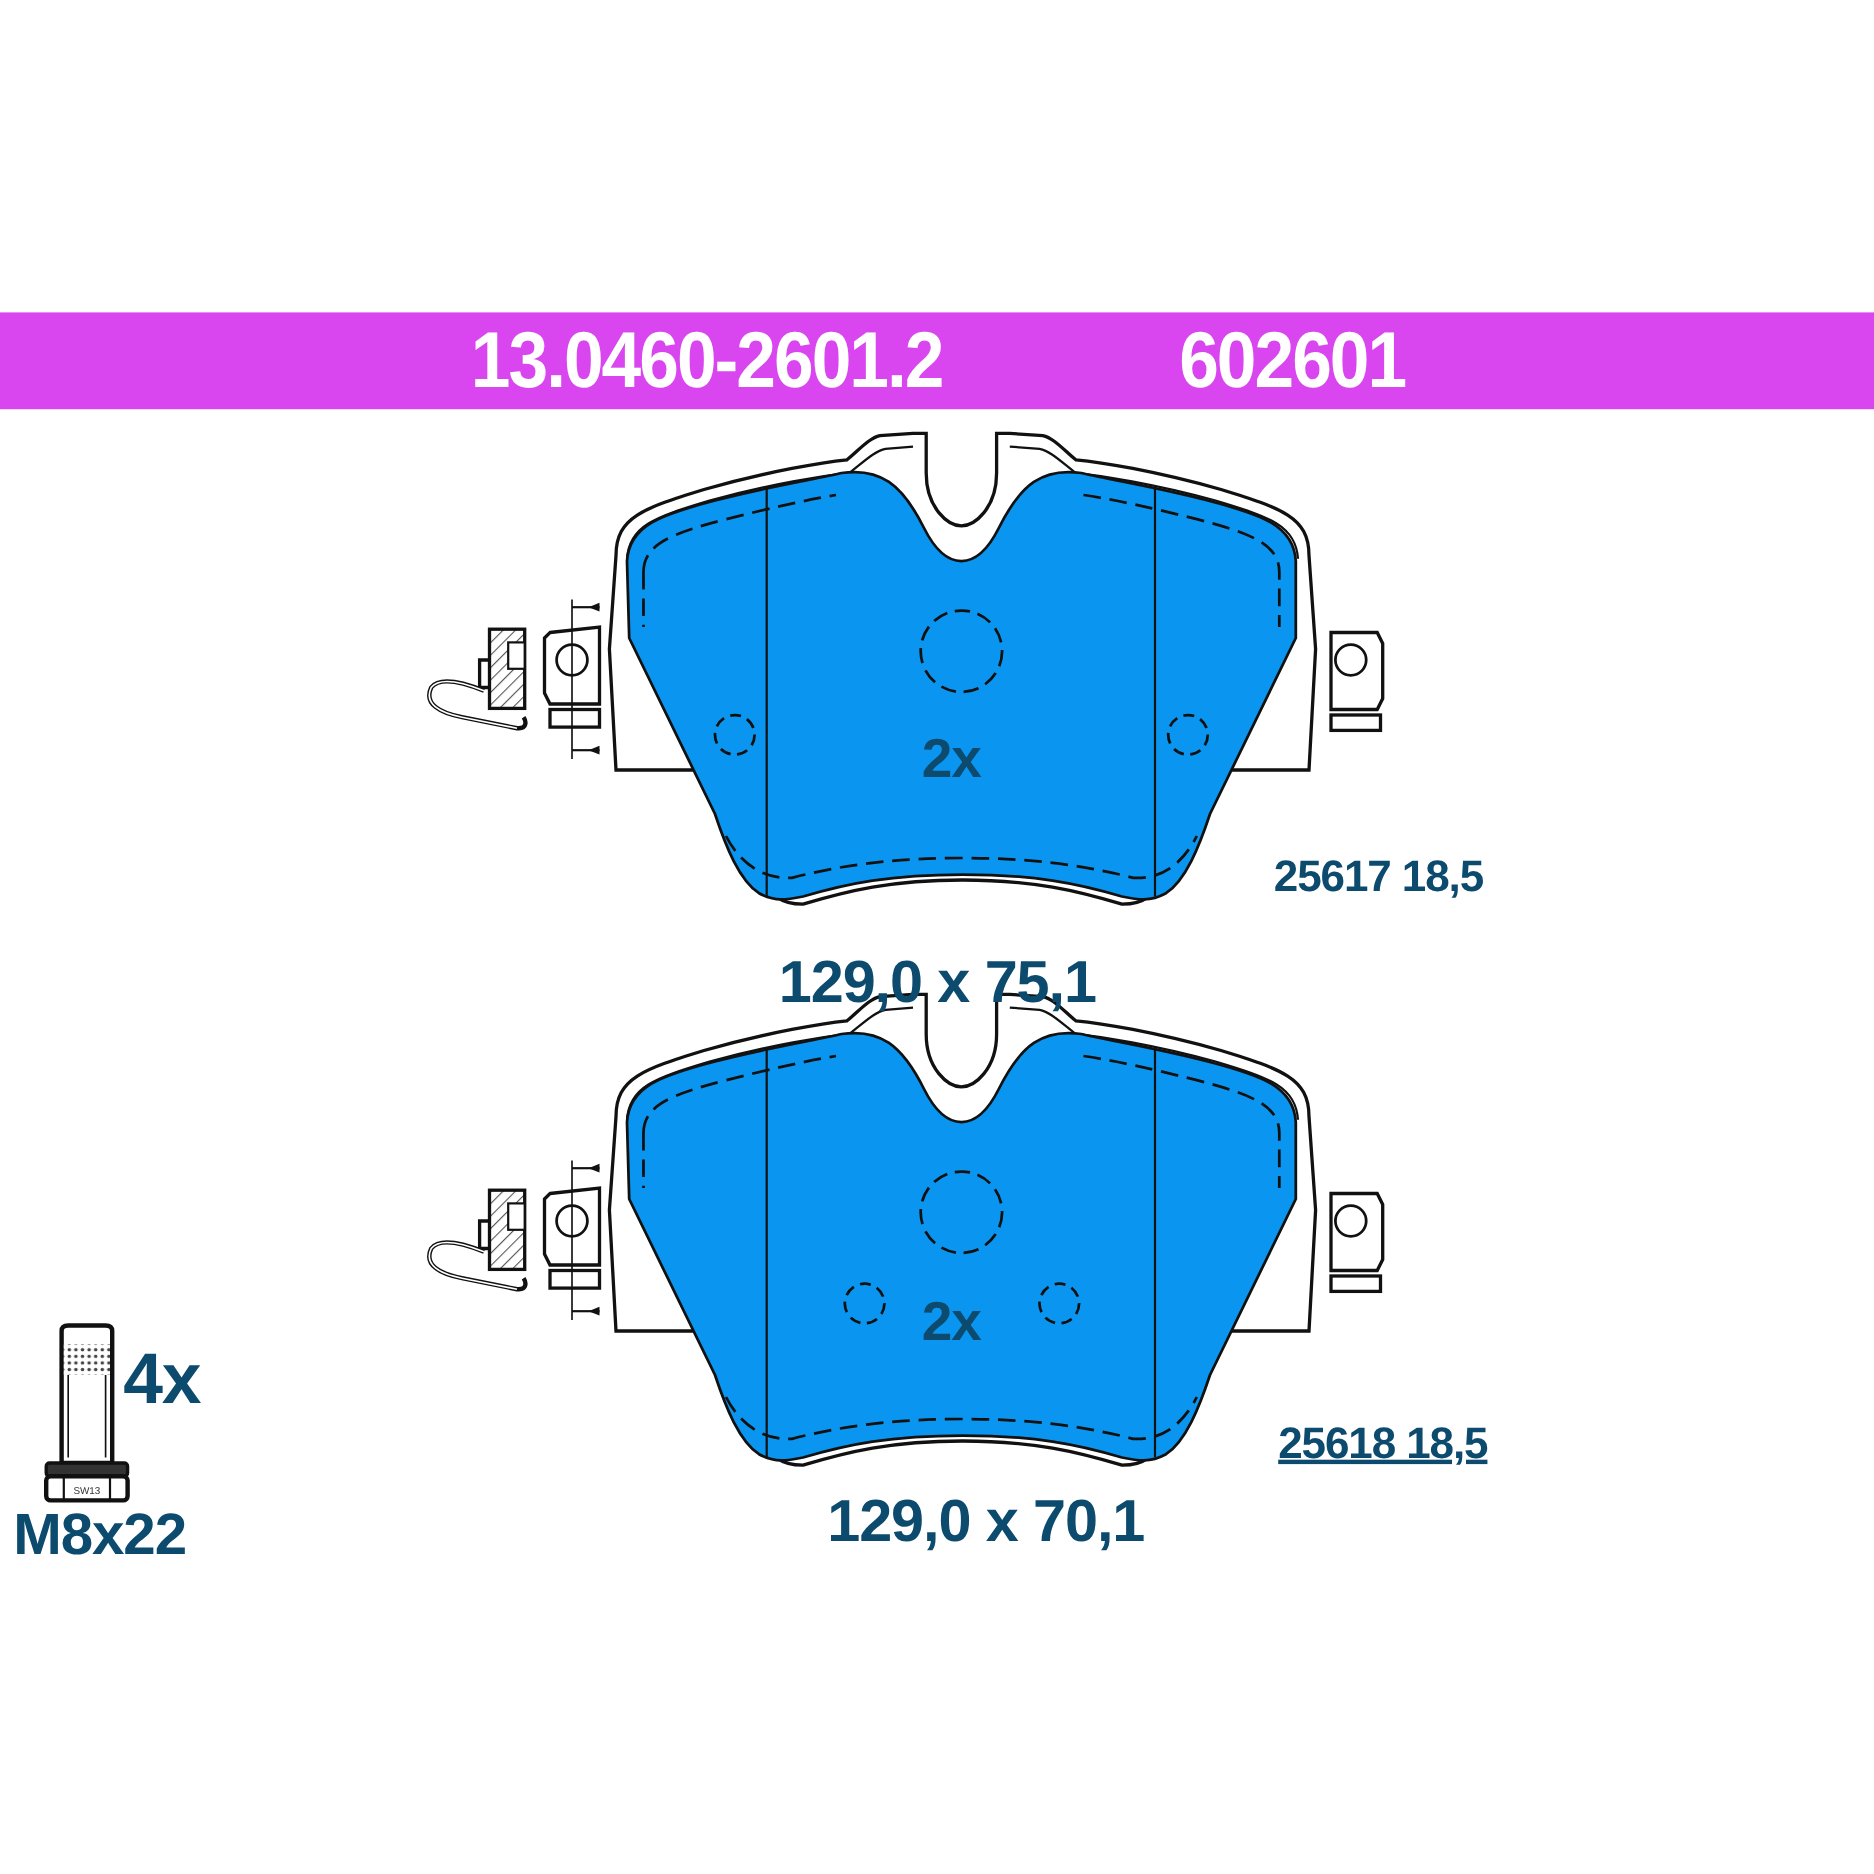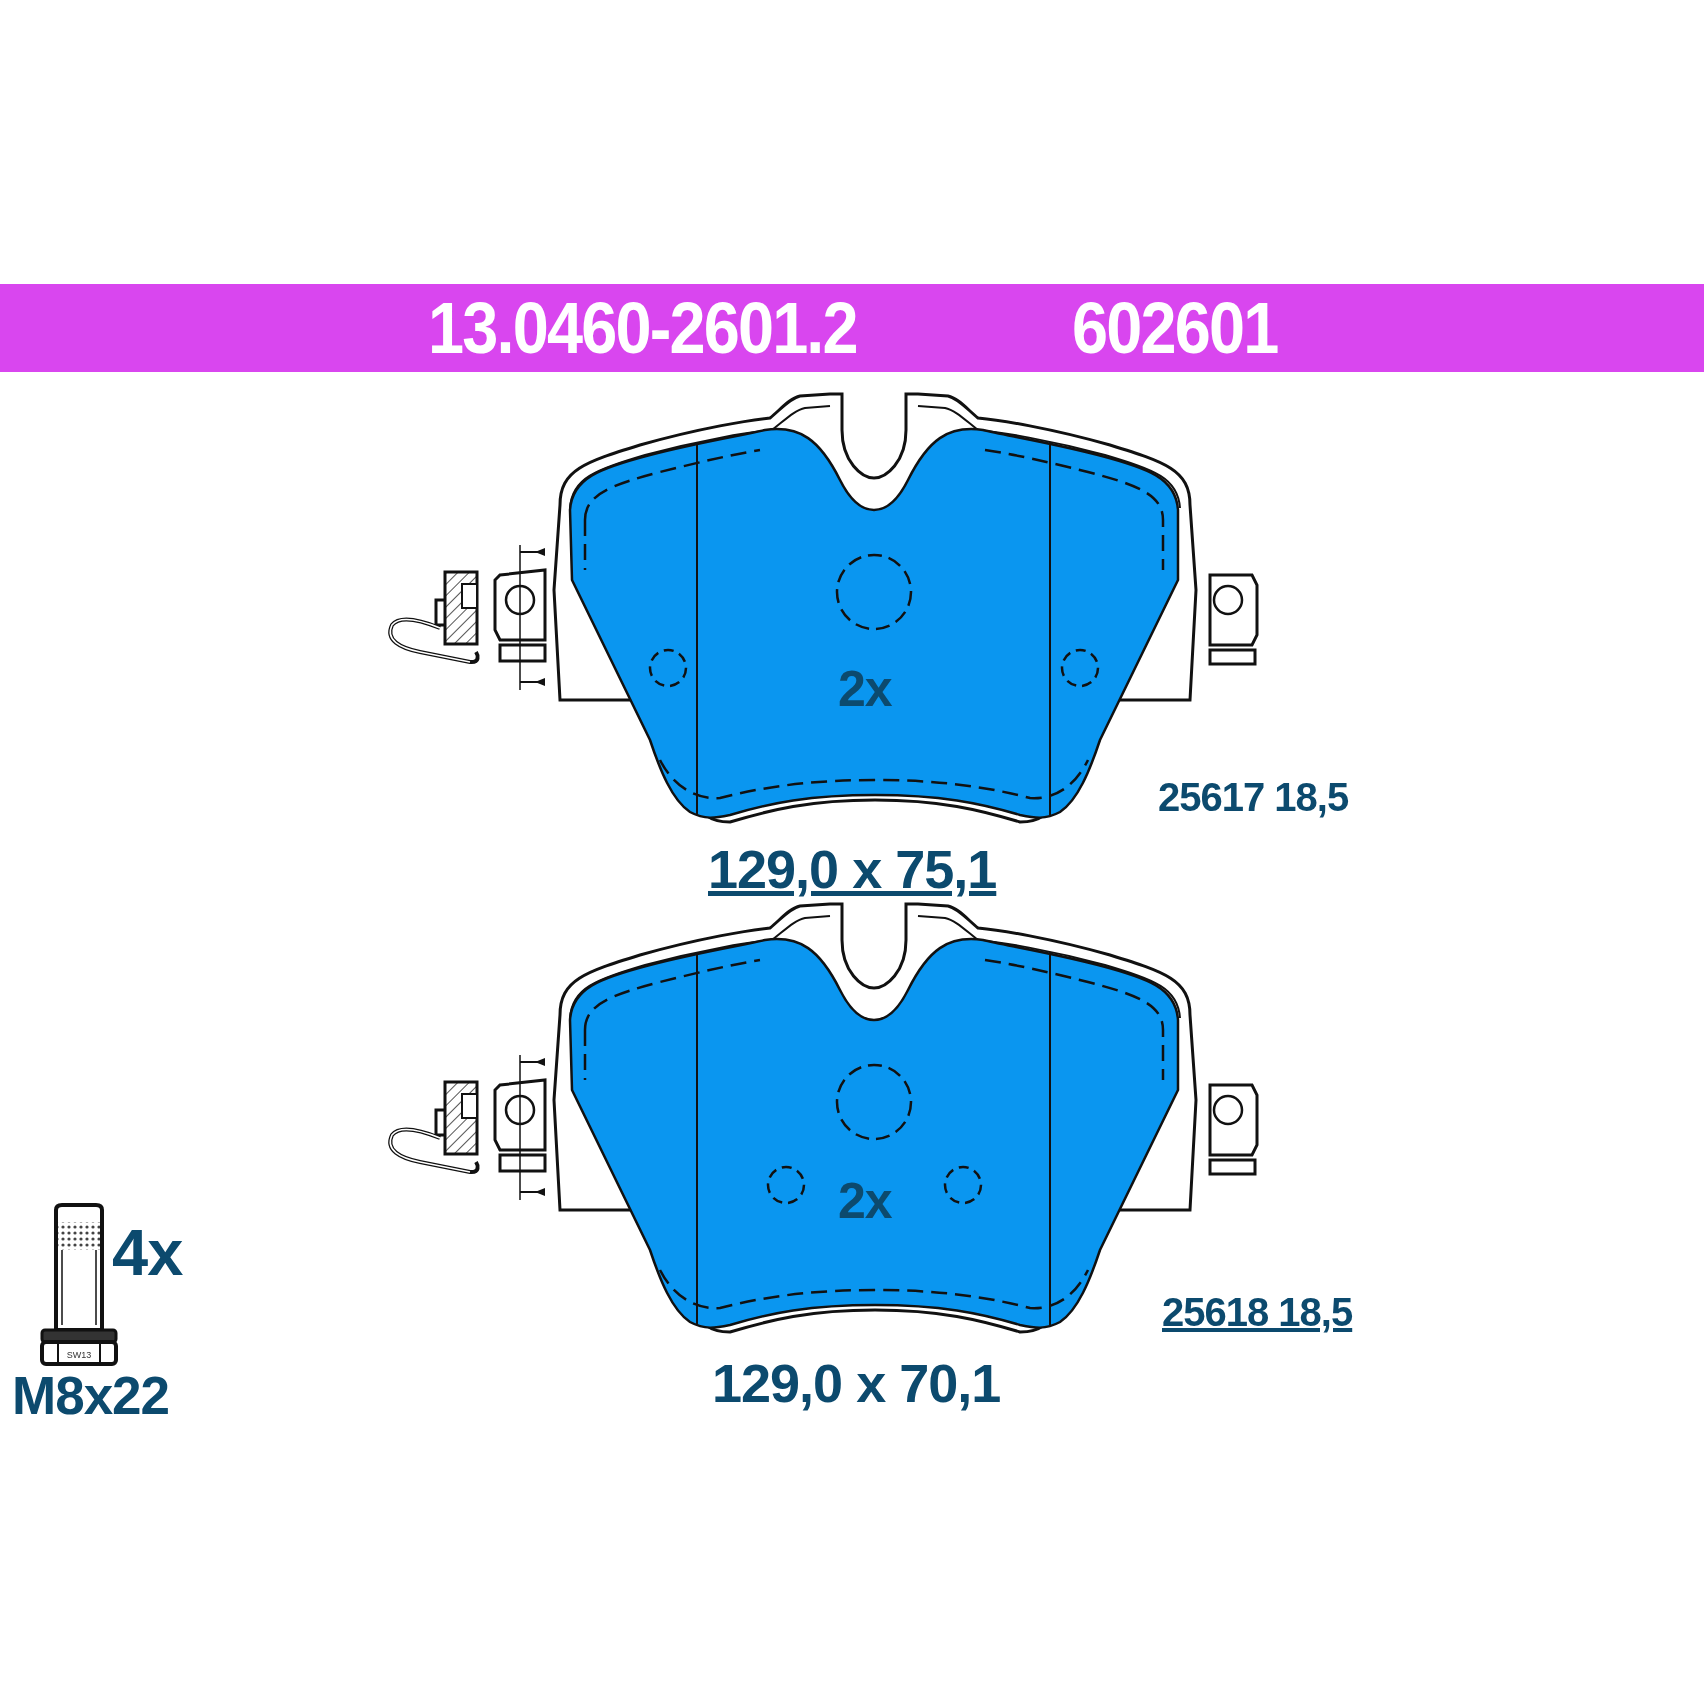--- a/index.html
+++ b/index.html
@@ -145,21 +145,21 @@
     <line x1="96" y1="1250" x2="96" y2="1325" stroke="#111" stroke-width="1.5"></line>
     <rect x="42" y="1330" width="74" height="12" rx="3" fill="#333" stroke="#111" stroke-width="3"></rect>
     <rect x="42" y="1342" width="74" height="22" rx="4" fill="#fff" stroke="#111" stroke-width="4"></rect>
     <line x1="58" y1="1342" x2="58" y2="1364" stroke="#111" stroke-width="2"></line>
     <line x1="100" y1="1342" x2="100" y2="1364" stroke="#111" stroke-width="2"></line>
     <text x="79" y="1358" font-size="9" text-anchor="middle" fill="#333" font-family="Liberation Sans, sans-serif">SW13</text>
   </g>
 </svg>
 
 <div class="label qty" style="left:838px; top:660px;">2x</div>
-<div class="label dim" style="left:708px; top:838px;text-decoration:underline;">129,0 x 75,1</div>
+<div class="label dim" style="left:708px; top:862px;">129,0 x 75,1</div>
 <div class="label ref" style="left:1158px; top:775px;">25617 18,5</div>
 
 <div class="label qty" style="left:838px; top:1172px;">2x</div>
-<div class="label dim" style="left:712px; top:1352px;">129,0 x 70,1</div>
+<div class="label dim" style="left:752px; top:1352px;">129,0 x 70,1</div>
 <div class="label ref" style="left:1162px; top:1290px;text-decoration:underline;">25618 18,5</div>
 
 <div class="label x4" style="left:112px; top:1215px;">4x</div>
 <div class="label bolt-label" style="left:12px; top:1365px;">M8x22</div>
 
 </body></html>

